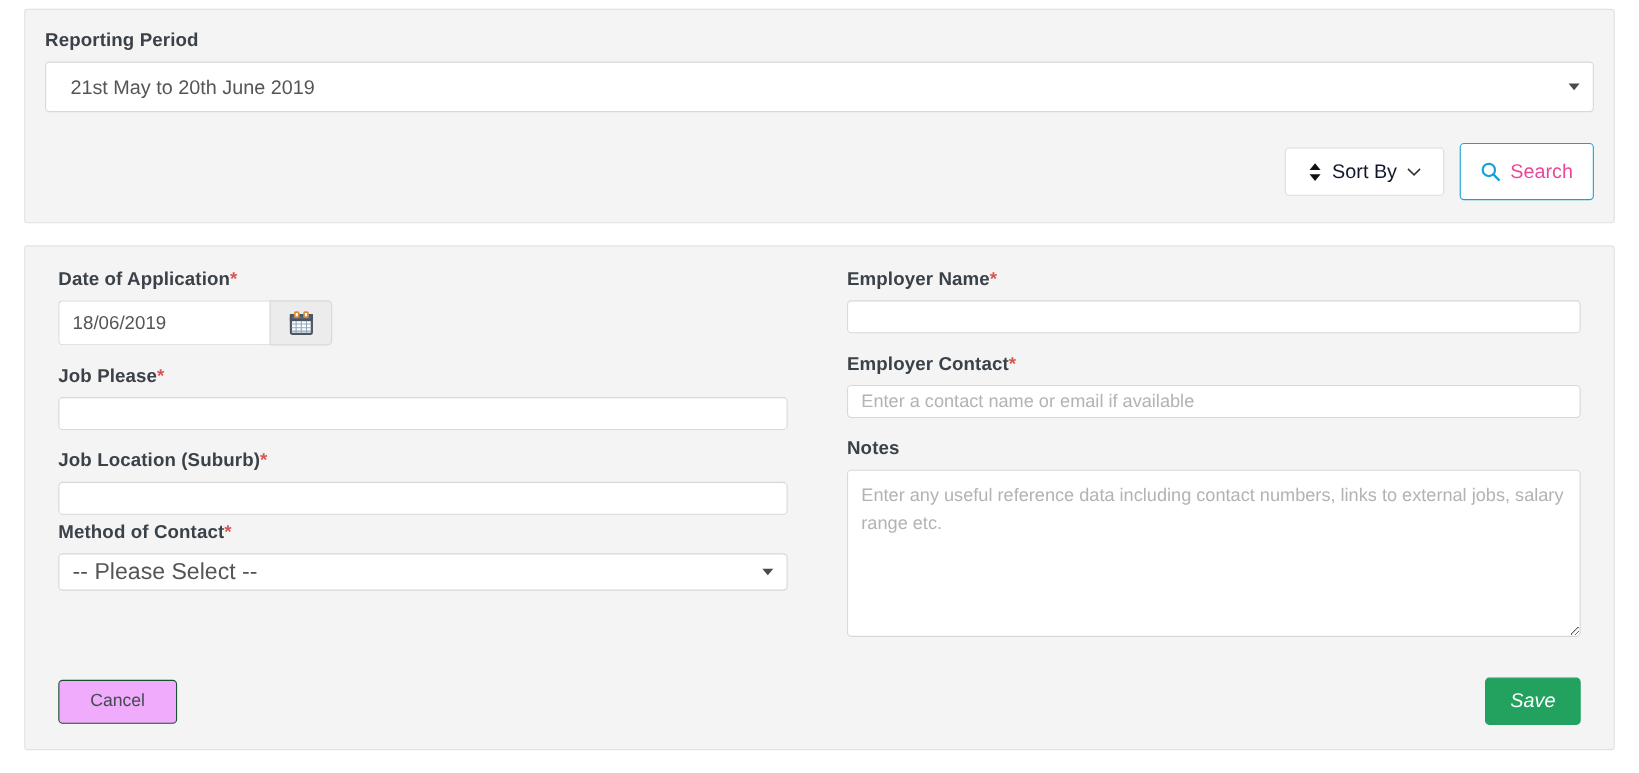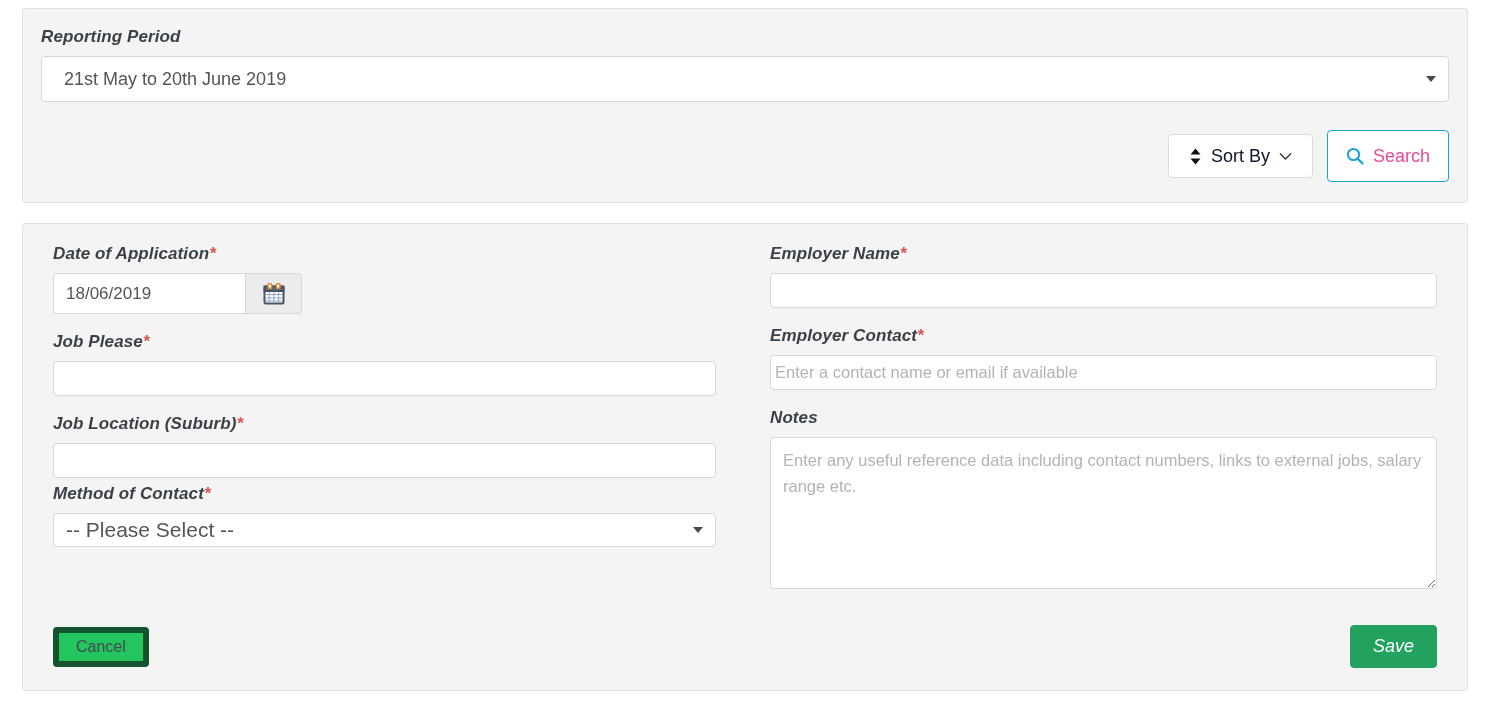--- a/index.html
+++ b/index.html
@@ -32,35 +32,34 @@
   }
 
   
   .field-label {
     font-size: 17px;
     font-weight: bold;
     color: #3a4148;
     margin-bottom: 9px;
     display: block;
     letter-spacing: .1px;
-    font-style: italic;
   }
   .req { color: #d9534f; font-weight: bold; }
 
   
   .ctrl {
     width: 100%;
-    height: 35px;
+    height: 30px;
     border: 1px solid #d8d8d8;
     border-radius: 4px;
     background: #ffffff;
     font-size: 16.5px;
     font-family: "Liberation Sans", sans-serif;
     color: #555555;
-    padding: 0 4px;
+    padding: 0 12px;
     outline: none;
   }
   .ctrl::placeholder { color: #b3b3b3; }
 
   
   .select-wrap { position: relative; width: 100%; }
   .select-display {
     width: 100%;
     height: 34px;
     border: 1px solid #d8d8d8;
@@ -177,26 +176,26 @@
   .notes-area::placeholder { color: #b3b3b3; }
 
   
   .form-footer {
     display: flex;
     justify-content: space-between;
     align-items: center;
     margin-top: 14px;
   }
   .btn-cancel {
-    border: 6px solid #14532d;
-    background: #22c55e;
+    border: 1px solid #14532d;
+    background: #f0abfc;
     color: #444a51;
     font-size: 16px;
     height: 40px;
-    padding: 0 17px;
+    padding: 0 28px;
     border-radius: 4px;
     cursor: pointer;
     font-family: "Liberation Sans", sans-serif;
   }
   .btn-save {
     border: 1px solid #22a060;
     background: #22a15f;
     color: #ffffff;
     font-size: 18px;
     height: 43px;

